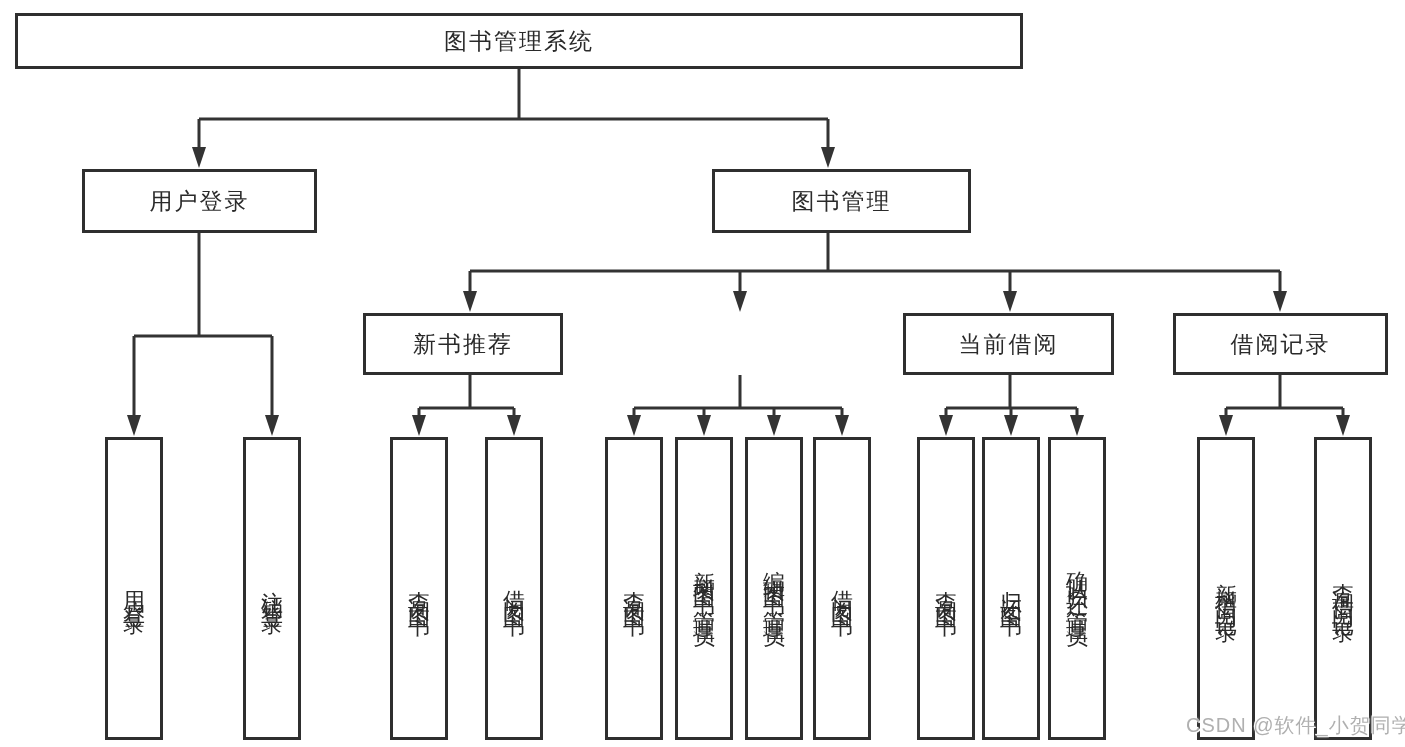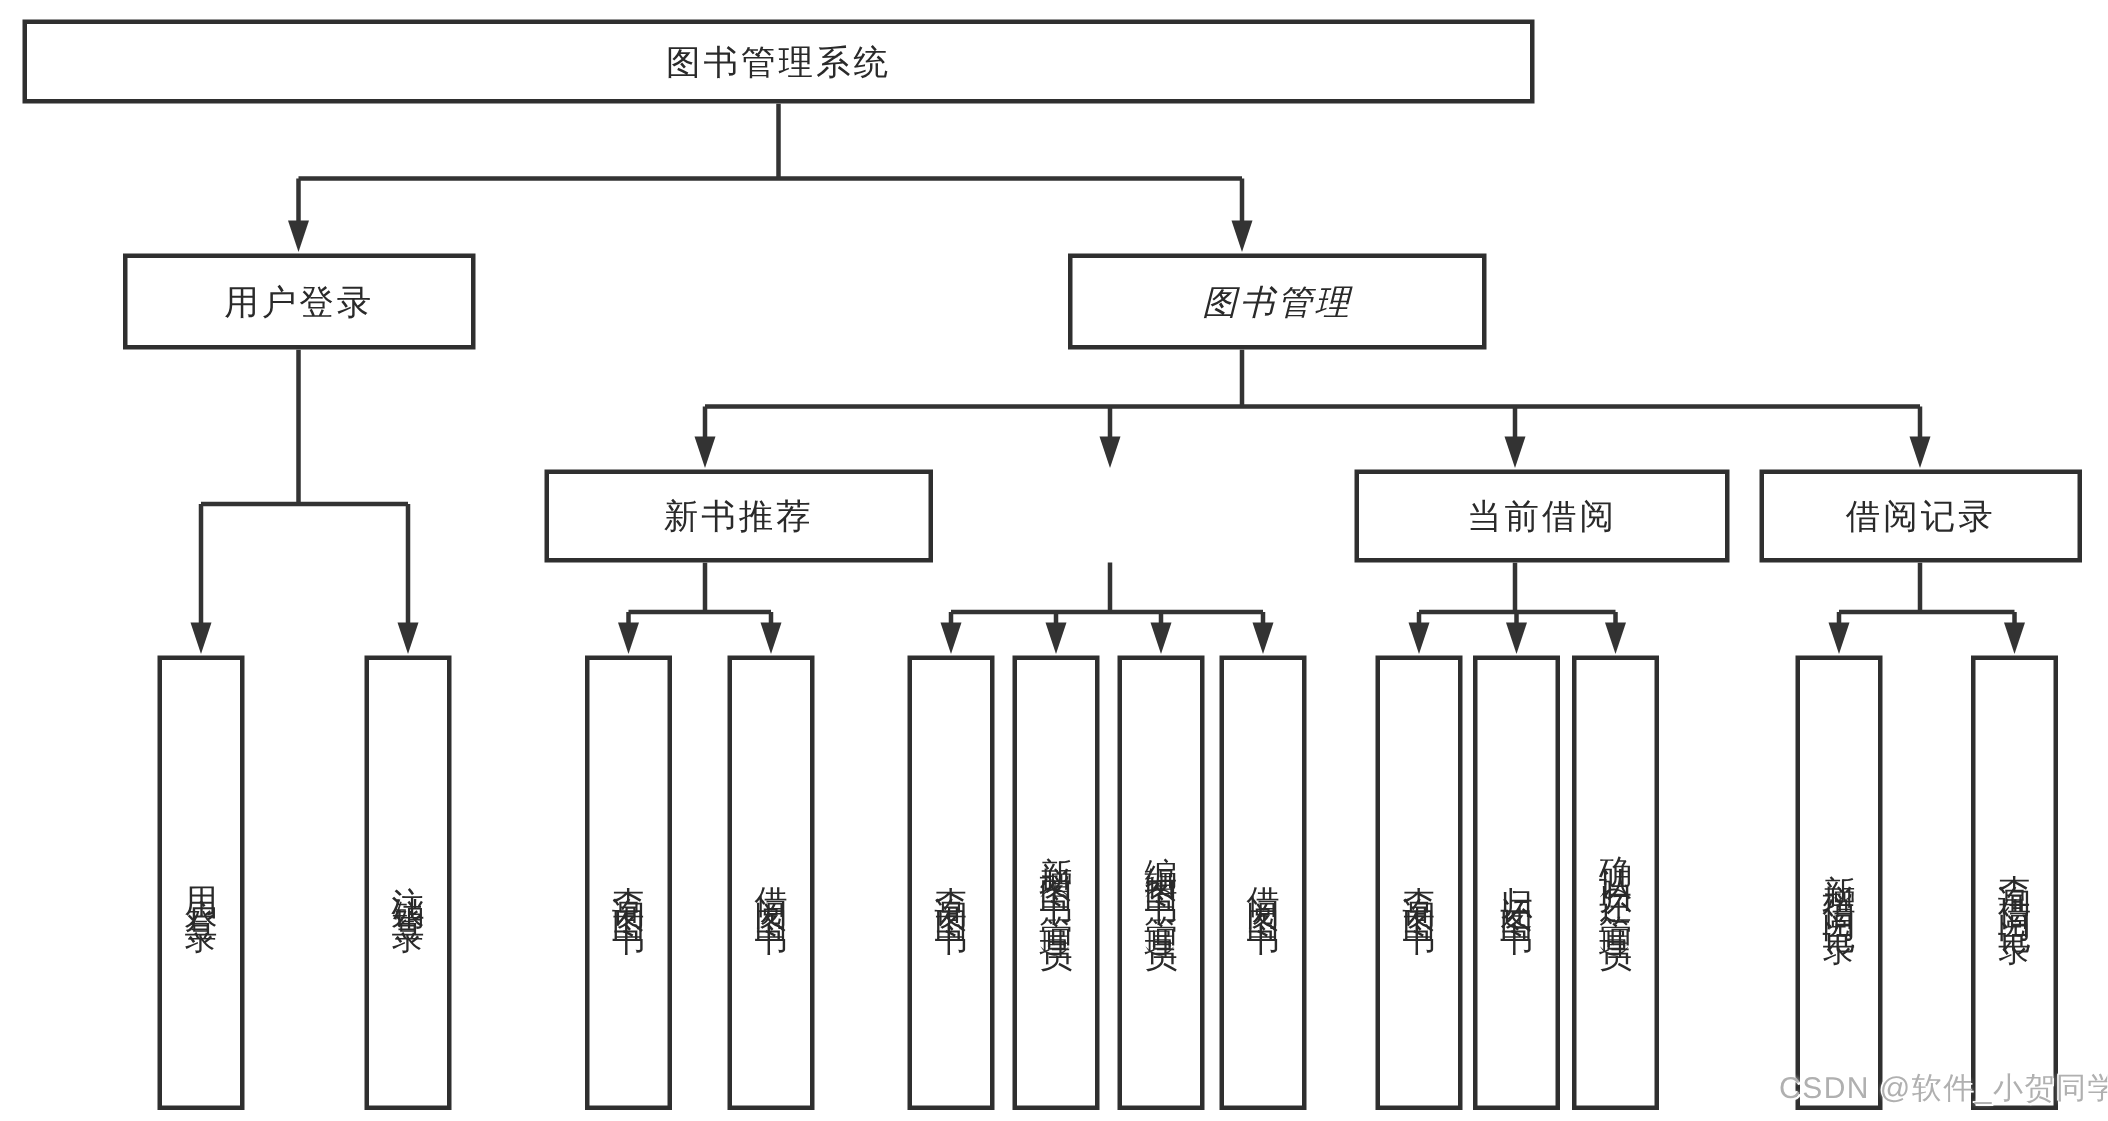--- a/index.html
+++ b/index.html
@@ -35,24 +35,24 @@
     writing-mode: vertical-rl;
     text-orientation: mixed;
     font-size: 22px;
     letter-spacing: 8px;
     line-height: 1;
     white-space: nowrap;
   }
   
   #node-root            { left: 15px;   top: 13px;  width: 1008px; height: 56px; }
   #node-user-login      { left: 82px;   top: 169px; width: 235px;  height: 64px; }
-  #node-book-mgmt       { left: 712px;  top: 169px; width: 279px;  height: 64px; font-style: italic; }
-  #node-new-book-rec    { left: 363px;  top: 313px; width: 259px;  height: 62px; }
+  #node-book-mgmt       { left: 712px;  top: 169px; width: 259px;  height: 64px; }
+  #node-new-book-rec    { left: 363px;  top: 313px; width: 200px;  height: 62px; }
   #node-book-borrow     { left: 633px;  top: 313px; width: 215px;  height: 62px; }
-  #node-current-borrow  { left: 903px;  top: 313px; width: 250px;  height: 62px; }
+  #node-current-borrow  { left: 903px;  top: 313px; width: 211px;  height: 62px; }
   #node-borrow-records  { left: 1173px; top: 313px; width: 215px;  height: 62px; }
   #leaf-user-login      { left: 105px; }
   #leaf-logout          { left: 243px; }
   #leaf-g1-query        { left: 390px; }
   #leaf-g1-borrow       { left: 485px; }
   #leaf-g2-query        { left: 605px; }
   #leaf-g2-add          { left: 675px; }
   #leaf-g2-edit         { left: 745px; }
   #leaf-g2-borrow       { left: 813px; }
   #leaf-g3-query        { left: 917px; }

